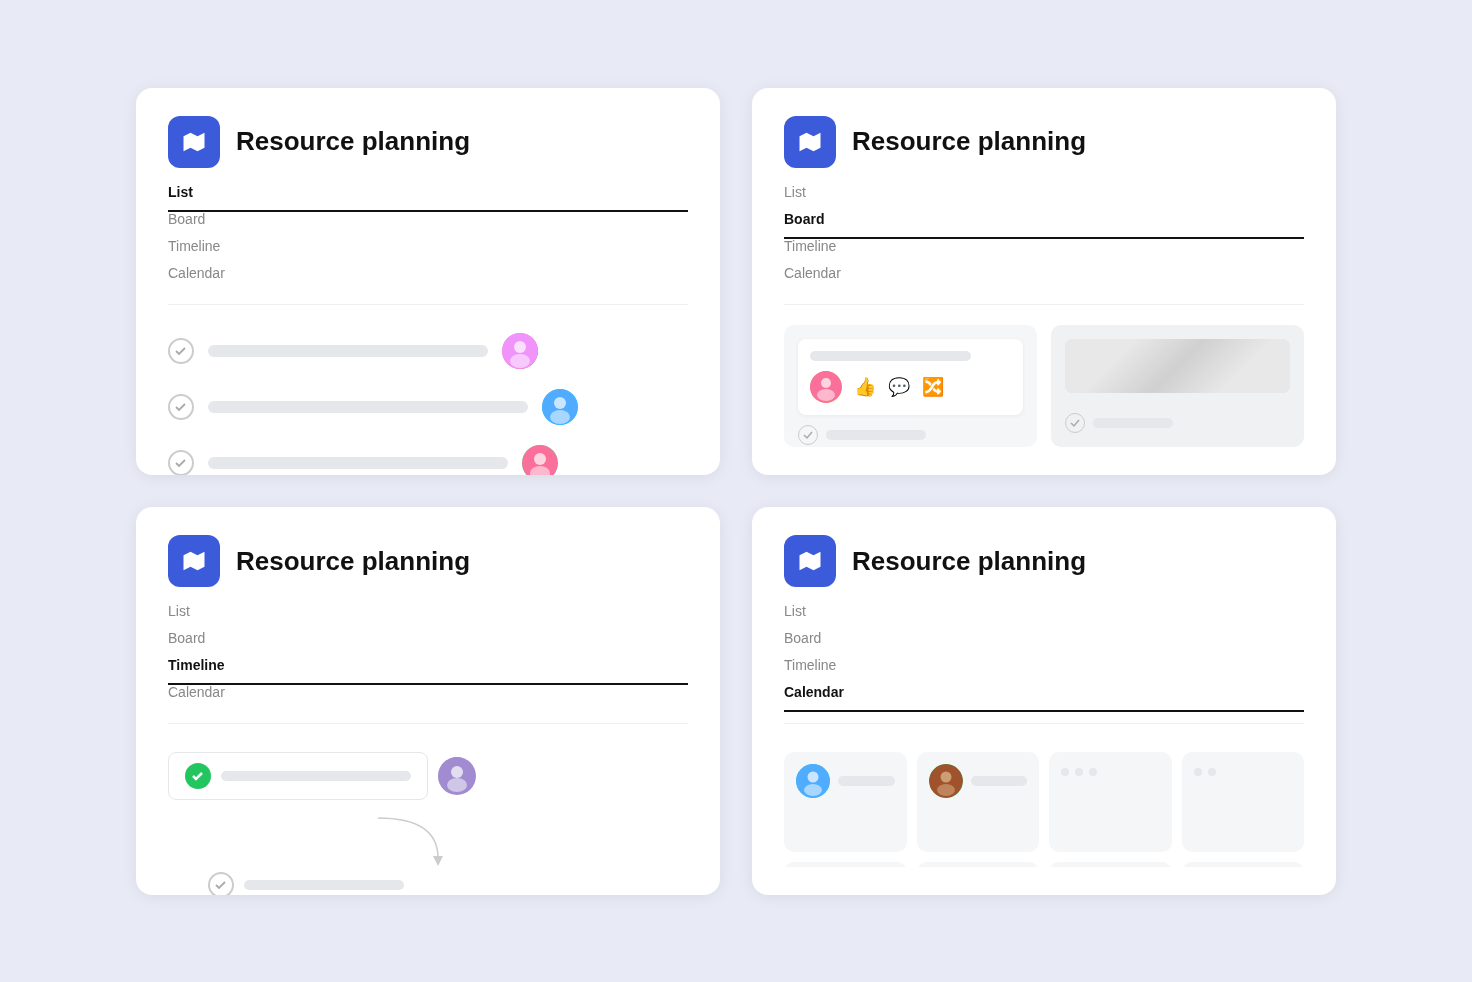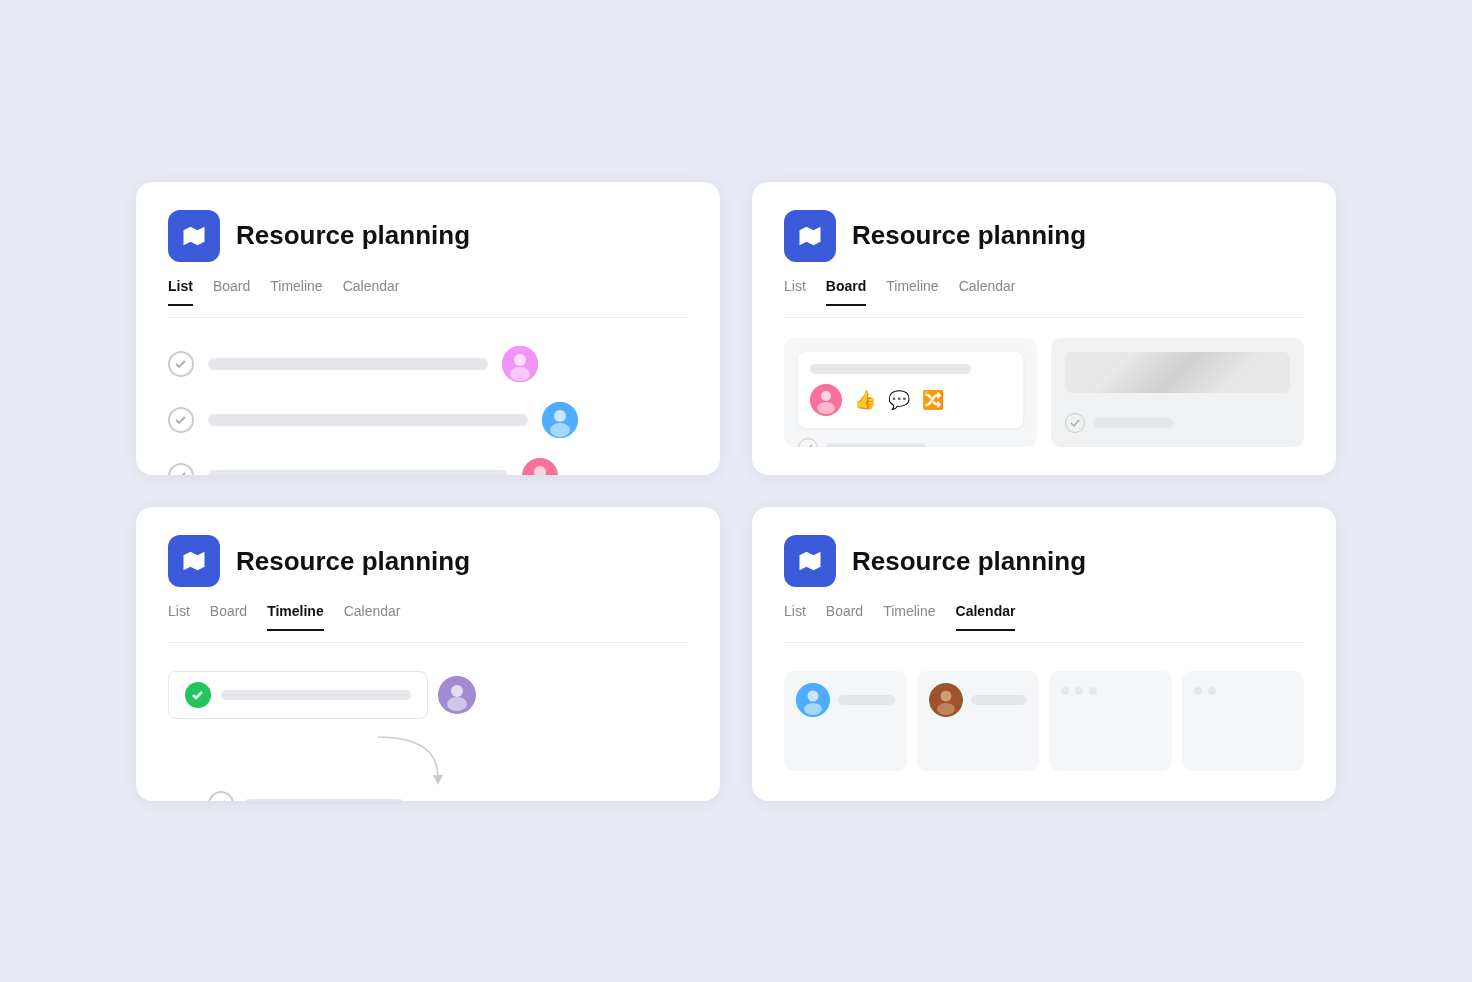--- a/index.html
+++ b/index.html
@@ -12,21 +12,21 @@
       align-items: center;
       justify-content: center;
       overflow: hidden;
     }
     .grid {
       display: grid;
       grid-template-columns: 1fr 1fr;
       grid-template-rows: 1fr 1fr;
       gap: 32px;
       width: 1200px;
-      height: 619px;
+      height: 807px;
     }
     .card {
       background: #fff;
       border-radius: 16px;
       padding: 28px 32px;
       box-shadow: 0 2px 16px rgba(0,0,0,0.07);
       overflow: hidden;
       display: flex;
       flex-direction: column;
     }
@@ -51,24 +51,24 @@
       height: 28px;
       fill: #fff;
     }
     .app-title {
       font-size: 26px;
       font-weight: 700;
       color: #111;
     }
     .tabs {
       display: flex;
-      gap: 20px;
       margin-bottom: 20px;
       border-bottom: 1px solid #eee;
       padding-bottom: 12px;
+      flex-direction: column;
     }
     .tab {
       font-size: 14px;
       font-weight: 500;
       color: #888;
       padding-bottom: 10px;
       cursor: pointer;
       position: relative;
       border-bottom: 2px solid transparent;
       margin-bottom: -1px;

